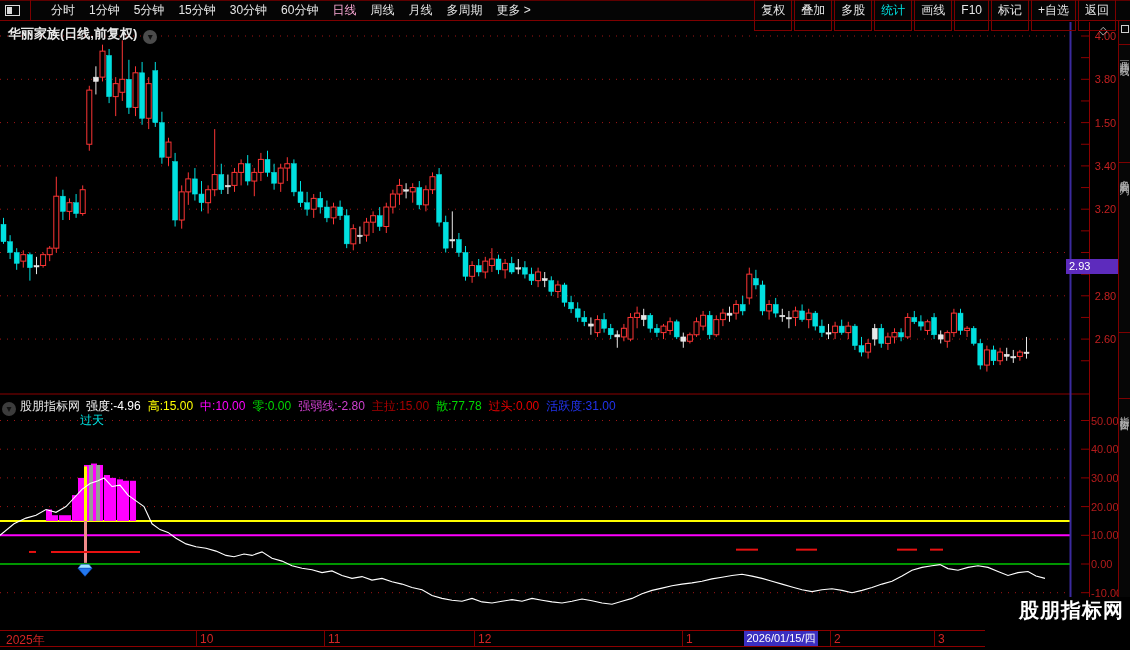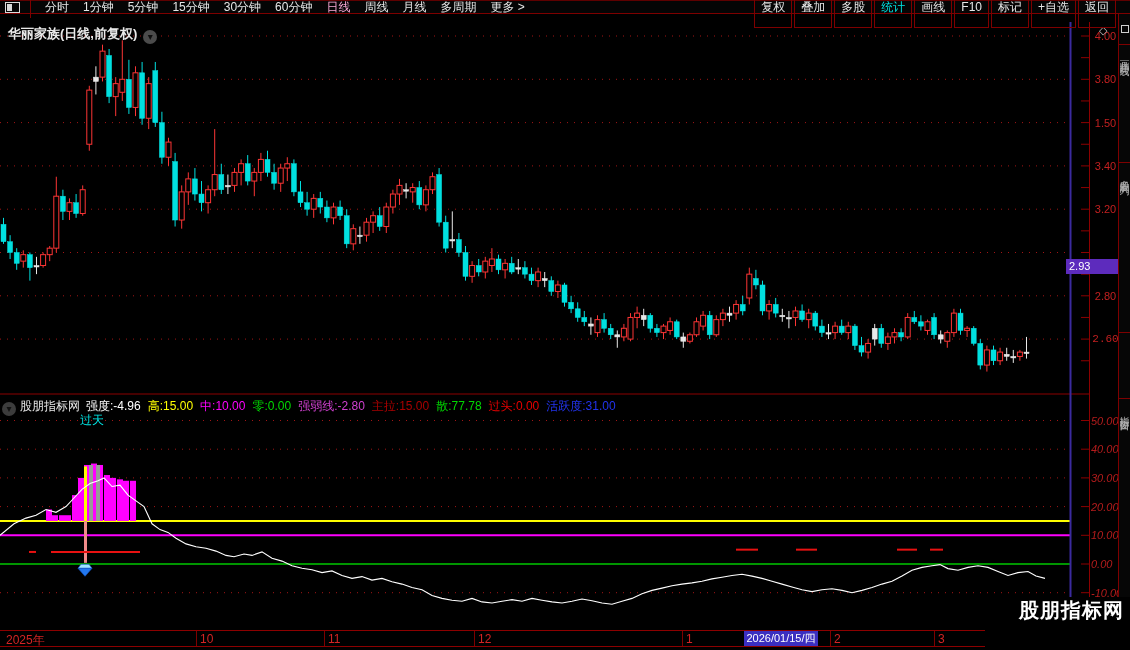--- a/index.html
+++ b/index.html
@@ -1,42 +1,42 @@
 <!DOCTYPE html>
 <html><head>
 <meta charset="utf-8">
 <style>
   html,body{margin:0;padding:0;background:#000;}
   #screen{position:relative;width:1130px;height:650px;background:#000;overflow:hidden;
           font-family:"Liberation Sans","DejaVu Sans",sans-serif;}
   .abs{position:absolute;}
   
-  #toolbar{left:0;top:0;width:1130px;height:14px;background:#050505;
+  #toolbar{left:0;top:0;width:1130px;height:21px;background:#050505;
            border-top:1px solid #5e0000;border-bottom:1px solid #7e0000;box-sizing:border-box;
-           display:flex;align-items:center;z-index:6;}
+           display:flex;align-items:center;z-index:6;gap:6px;}
   #tb-left{display:flex;align-items:center;gap:14px;margin-left:6px;white-space:nowrap;}
   #tb-right{display:flex;align-items:center;gap:2px;margin-left:auto;margin-right:14px;white-space:nowrap;}
   .tb-item{color:#e6e6e6;font-size:12px;cursor:pointer;}
   .tb-item.active{color:#f9a8d4;}
   .tb-btn{color:#e6e6e6;font-size:12px;border:1px solid #7e0000;padding:12px 6px;height:15px;line-height:15px;cursor:pointer;}
   .tb-btn.active{color:#00e5e5;}
   #win-icon{width:15px;height:11px;border:1px solid #dadada;margin-right:10px;position:relative;box-sizing:border-box;}
   #win-icon:before{content:"";position:absolute;left:1px;top:1px;width:5px;height:7px;background:#dadada;}
   #win-icon-box{display:flex;align-items:center;border-right:1px solid #7e0000;height:21px;padding:0 0 0 5px;margin-right:8px;}
   
   #chart-title{left:8px;top:25px;color:#e8e8e8;font-size:13px;z-index:4;font-weight:bold;}
   .chev-circle{display:inline-block;width:14px;height:14px;border-radius:50%;background:#4b4b4b;
                color:#0e0e0e;font-size:10px;line-height:13px;text-align:center;vertical-align:-2px;margin-left:6px;}
   
   #ind-params{left:2px;top:398px;font-size:12px;z-index:4;white-space:nowrap;}
   #ind-params .src{color:#e8e8e8;margin-right:6px;}
   .param{margin-right:7px;}
   
   .ylab{position:absolute;width:27px;text-align:center;font-size:11px;color:#c22020;z-index:3;}
-  .ylab2{position:absolute;width:34px;text-align:left;font-size:11px;color:#b41c1c;z-index:3;font-style:italic;}
+  .ylab2{position:absolute;width:34px;text-align:left;font-size:11px;color:#b41c1c;z-index:3;}
   
   #price-badge{left:1066px;top:259px;width:52px;height:15px;background:#5d2bbd;color:#fff;
                font-size:11px;line-height:15px;padding-left:3px;box-sizing:border-box;z-index:4;}
   
   #marker-text{left:80px;top:412px;color:#00e5e5;font-size:12px;z-index:3;}
   
   #date-band{left:0;top:630px;width:1090px;height:17px;background:#000;
              border-top:1px solid #8c0000;border-bottom:1px solid #8c0000;box-sizing:border-box;z-index:2;}
   .date-div{position:absolute;top:0;width:1px;height:15px;background:#7e0000;}
   .date-lab{position:absolute;top:1px;font-size:12px;color:#d42424;}
@@ -533,21 +533,21 @@
 
   <div id="marker-text" class="abs">过天</div>
 
   <div id="main-ylabels">
       <div class="ylab" style="left: 1092px; top: 30px;">4.00</div>
       <div class="ylab" style="left: 1092px; top: 73.3px;">3.80</div>
       <div class="ylab" style="left: 1092px; top: 116.6px;">1.50</div>
       <div class="ylab" style="left: 1092px; top: 159.9px;">3.40</div>
       <div class="ylab" style="left: 1092px; top: 203.2px;">3.20</div>
       <div class="ylab" style="left: 1092px; top: 289.8px;">2.80</div>
-      <div class="ylab" style="left: 1092px; top: 333.1px; font-family: Liberation Mono, monospace;">2.60</div>
+      <div class="ylab" style="left: 1092px; top: 333.1px;">2.60</div>
     </div>
   <div id="ind-ylabels">
       <div class="ylab2" style="left: 1091px; top: 414.5px;">50.00</div>
       <div class="ylab2" style="left: 1091px; top: 443.2px;">40.00</div>
       <div class="ylab2" style="left: 1091px; top: 471.9px;">30.00</div>
       <div class="ylab2" style="left: 1091px; top: 500.6px;">20.00</div>
       <div class="ylab2" style="left: 1091px; top: 529.3px;">10.00</div>
       <div class="ylab2" style="left: 1091px; top: 558px;">0.00</div>
       <div class="ylab2" style="left: 1091px; top: 586.7px;">-10.00</div>
     </div>

